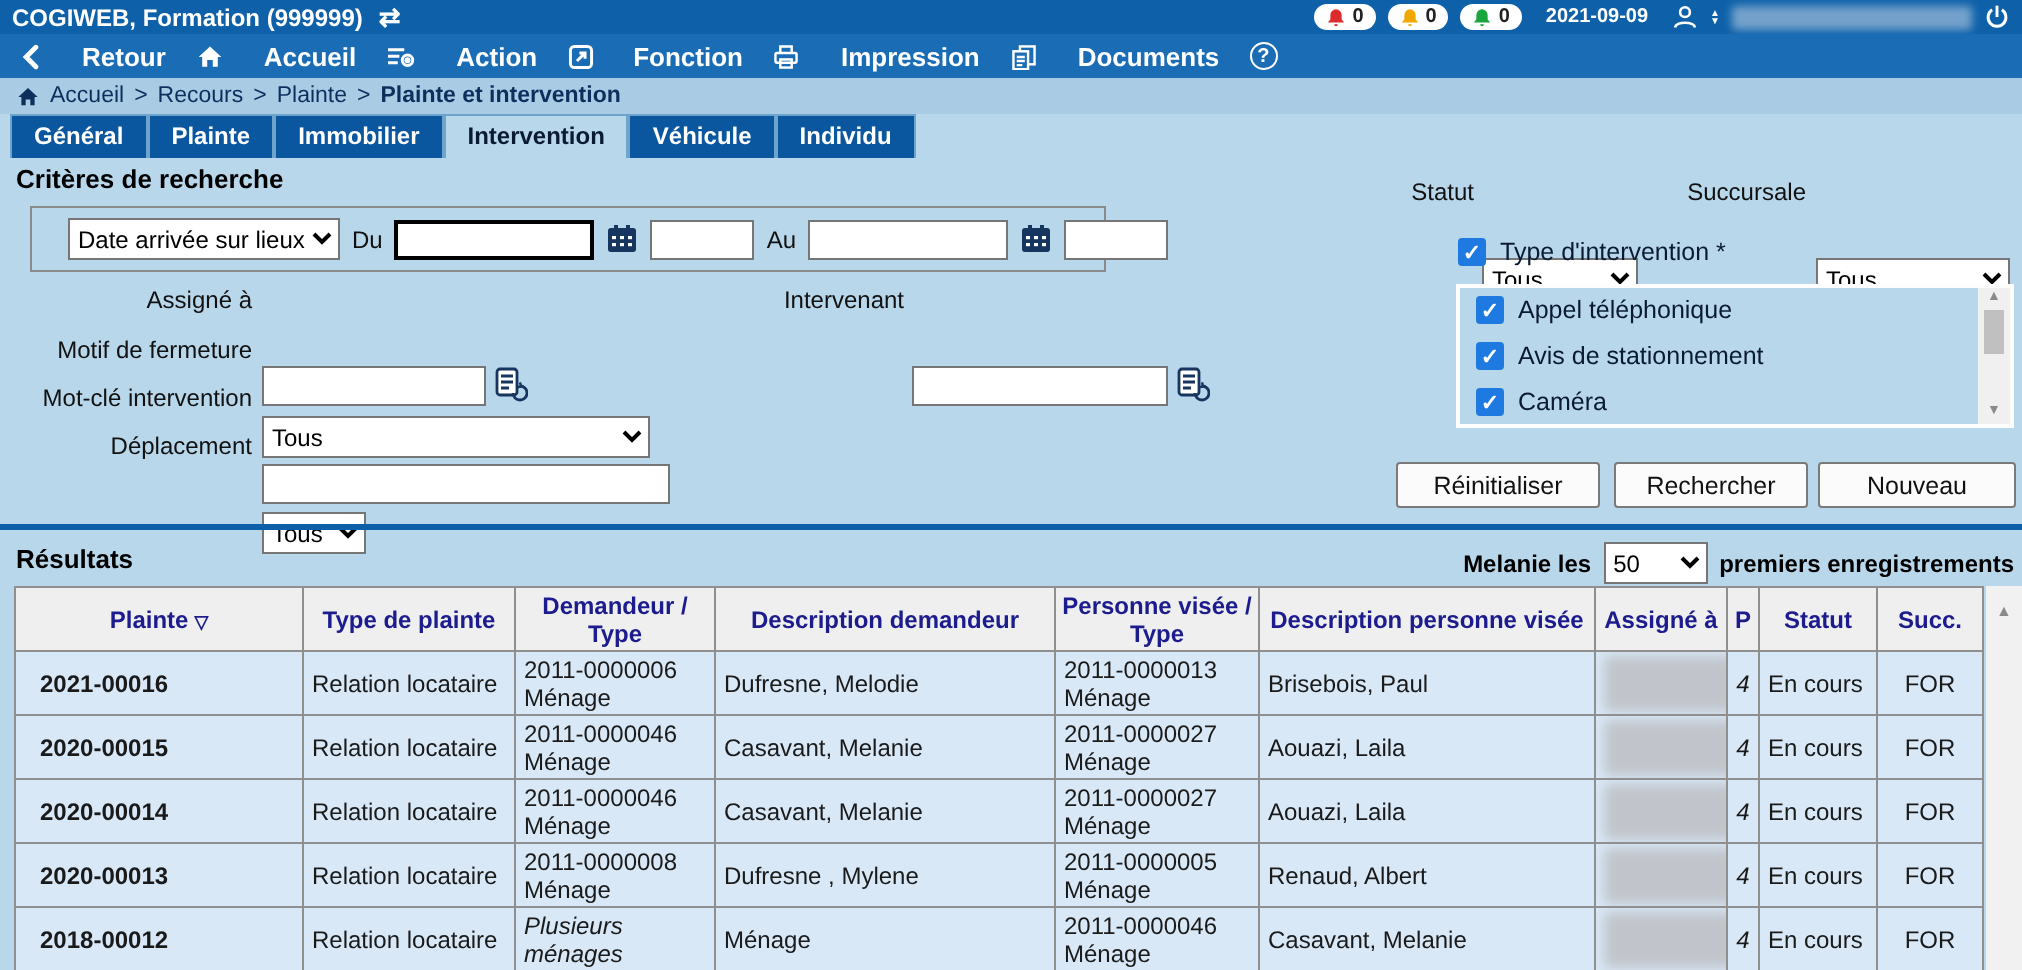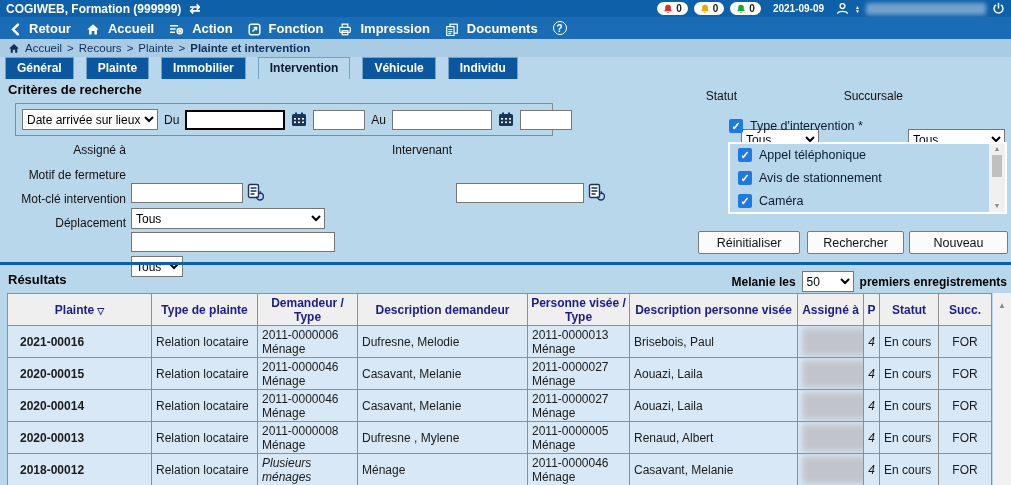--- a/index.html
+++ b/index.html
@@ -14,31 +14,31 @@
   .topbar-right { margin-left:auto; display:flex; align-items:center; gap:6px; }
   .badge { background:#fff; border-radius:8px; height:13px; display:flex; align-items:center;
            gap:3px; padding:0 6px; color:#222; font-size:10px; font-weight:bold; }
   .topdate { font-size:10px; font-weight:bold; margin:0 6px; }
   .userarrows { display:flex; flex-direction:column; line-height:4px; font-size:5px; color:#fff; }
   .userblur { width:120px; height:12px; background:#86add2; filter:blur(2px); border-radius:2px; opacity:.85; }
 
   
   .navbar { position:absolute; top:17px; left:0; width:1011px; height:22px; background:#1a6db4;
             display:flex; align-items:center; gap:15px; padding:0 10px; color:#fff; }
-  .nav-item { display:flex; align-items:flex-end; gap:8px; font-size:13px; font-weight:bold; cursor:pointer; }
+  .nav-item { display:flex; align-items:center; gap:20px; font-size:13px; font-weight:bold; cursor:pointer; }
   .helpcircle { width:14px; height:14px; border:1.5px solid #fff; border-radius:50%;
                 display:flex; align-items:center; justify-content:center; font-size:10px; font-weight:bold; }
 
   
   .breadcrumb { position:absolute; top:39px; left:0; width:1011px; height:18px; background:#a9cbe4;
                 display:flex; align-items:center; gap:5px; padding:0 8px; font-size:11.5px; color:#0c2f5e; }
   .breadcrumb .current { font-weight:bold; }
 
   
-  .tabs { position:absolute; top:57px; left:5px; display:flex;gap:12px; }
+  .tabs { position:absolute; top:57px; left:5px; display:flex; }
   .tab { background:#0a57a0; color:#fff; font-size:12px; font-weight:bold; padding:3px 11px 4px;
          border:1px solid #6ea3cc; border-bottom:none; cursor:pointer; }
   .tab.active { background:#b9d7eb; color:#0a1a33; }
 
   
   .crit-title { position:absolute; left:8px; top:82px; font-size:13px; font-weight:bold; color:#000; }
   .label { position:absolute; font-size:12px; color:#111; text-align:right; white-space:nowrap; }
   input[type=text] { border:1px solid #767676; background:#fff; height:20px; font-size:12px;
                      font-family:"Liberation Sans",sans-serif; padding:0 3px; }
   select { border:1px solid #767676; background:#fff; height:21px; font-size:12px;
@@ -200,21 +200,21 @@
     <div class="tab">Plainte</div>
     <div class="tab">Immobilier</div>
     <div class="tab active">Intervention</div>
     <div class="tab">Véhicule</div>
     <div class="tab">Individu</div>
   </div>
 
   <div class="crit-title">Critères de recherche</div>
 
   <div class="datebox">
-    <select style="width:146px;">
+    <select style="width:146px;margin-left:12px;">
       <option>Date arrivée sur lieux</option>
     </select>
     <span class="lbl">Du</span>
     <input type="text" class="focused" style="width: 100px;">
     <span class="icon-btn">
       <svg width="16" height="15" viewBox="0 0 16 15">
           <rect x="1" y="2" width="14" height="12" rx="1.5" fill="#16355f"></rect>
           <rect x="4" y="0.5" width="2" height="3" fill="#16355f"></rect>
           <rect x="10" y="0.5" width="2" height="3" fill="#16355f"></rect>
           <g fill="#fff">

